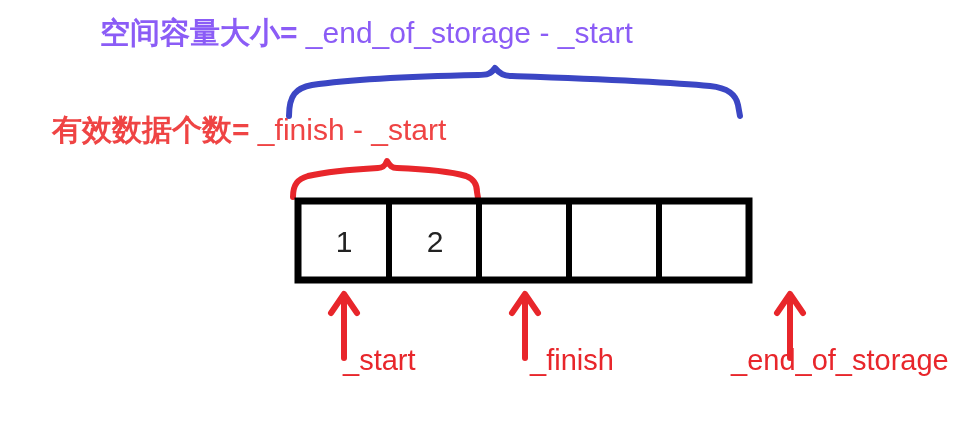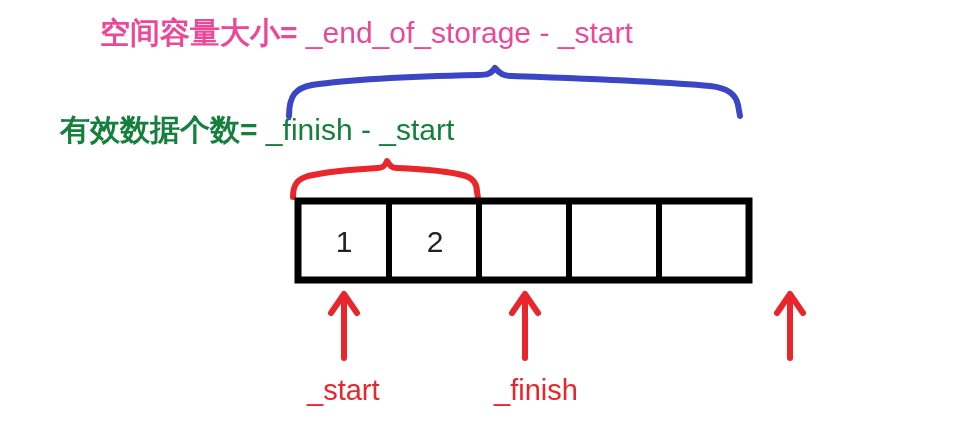--- a/index.html
+++ b/index.html
@@ -18,32 +18,32 @@
   .txt {
     position: absolute;
     white-space: pre;
     line-height: 1;
   }
   
   #capacity-formula {
     left: 100px;
     top: 18px;
     font-size: 30px;
-    color: #ec4899;
+    color: #8b5cf6;
     font-weight: 700;
   }
   #capacity-formula .expr {
     font-weight: 400;
     font-size: 30px;
   }
   #size-formula {
-    left: 60px;
+    left: 52px;
     top: 115px;
     font-size: 30px;
-    color: #15803d;
+    color: #ef4444;
     font-weight: 700;
   }
   #size-formula .expr {
     font-weight: 400;
     font-size: 30px;
   }
   
   #overlay {
     position: absolute;
     left: 0;
@@ -57,25 +57,26 @@
     font-size: 30px;
     color: #222222;
     font-weight: 400;
     text-align: center;
     width: 92px;
     top: 225px;
   }
   
   .pointer-label {
     position: absolute;
-    top: 374px;
+    top: 344px;
     font-size: 29px;
     color: #e8262b;
     font-weight: 400;
     white-space: pre;
+    margin-left: 36px;
   }
 </style>
 </head>
 <body>
 
 <div id="canvas">
 
   <div class="txt" id="capacity-formula"><span>空间容量大小=</span><span class="expr"> _end_of_storage - _start</span></div>
 
   <div class="txt" id="size-formula"><span>有效数据个数=</span><span class="expr"> _finish - _start</span></div>
@@ -132,14 +133,15 @@
   </svg>
 
   <div class="cell-value" style="left:298px;">1</div>
   <div class="cell-value" style="left:389px;">2</div>
   <div class="cell-value" style="left:479px;"></div>
   <div class="cell-value" style="left:569px;"></div>
   <div class="cell-value" style="left:659px;"></div>
 
   <div class="pointer-label" style="left:307px;">_start</div>
   <div class="pointer-label" style="left:494px;text-align:right;">_finish</div>
+  <div class="pointer-label" style="left:695px;">_end_of_storage</div>
 
 </div>
 
 </body></html>

